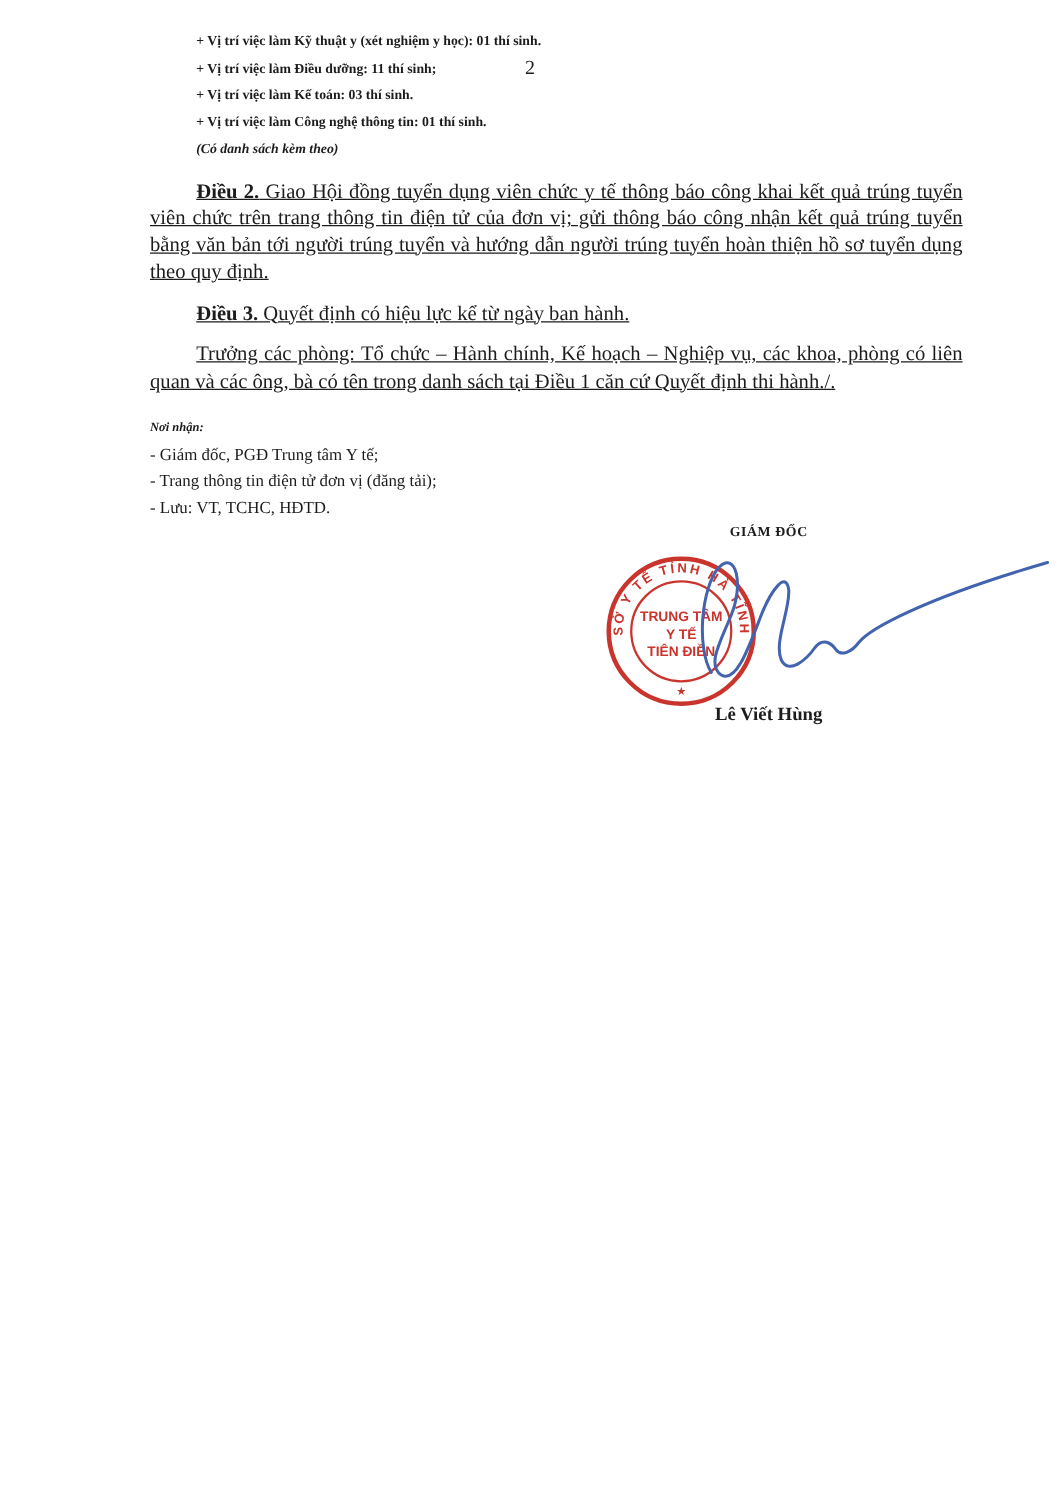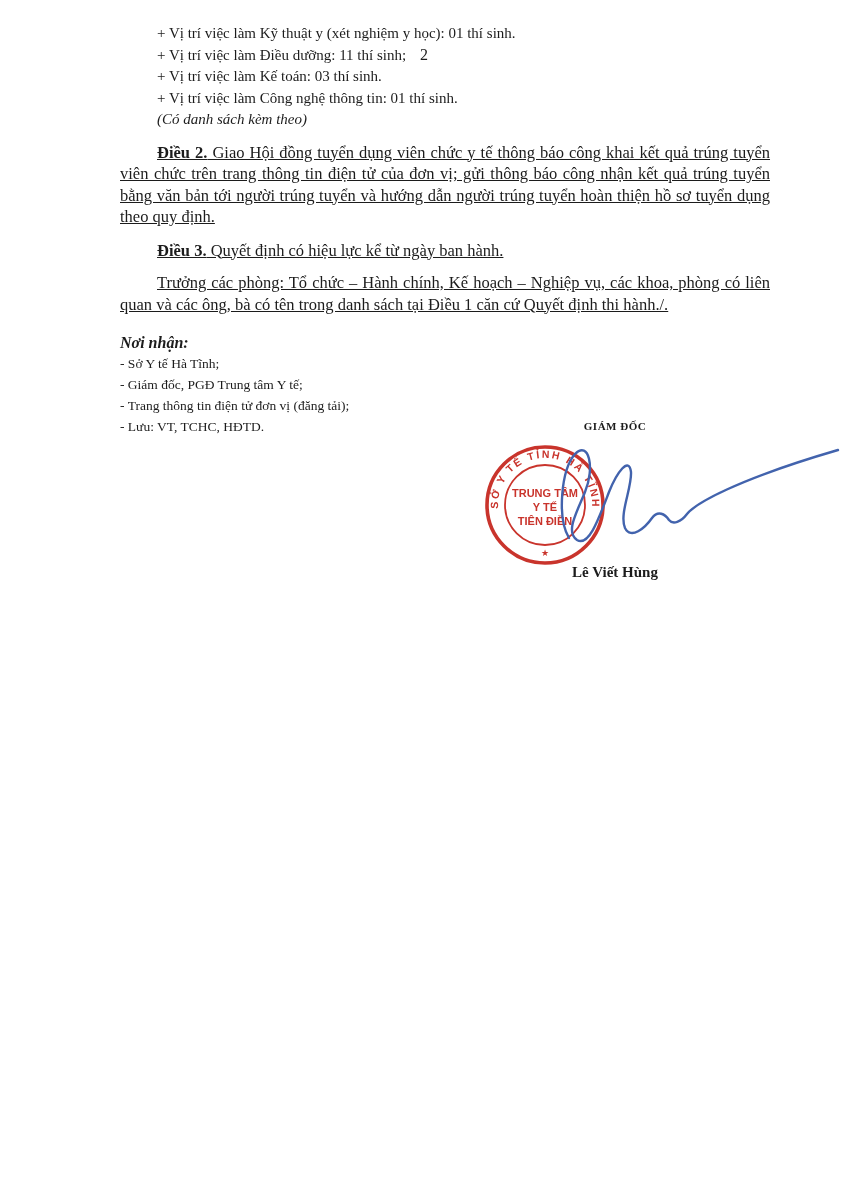--- a/index.html
+++ b/index.html
@@ -15,41 +15,41 @@
   .content {
     position:absolute; left:120px; top:0; width:650px;
   }
   .page-number {
     margin-top:46px;
     text-align:center;
     font-size:16px;
   }
   .sub-list {
     margin-top:23px; margin-left:37px;
-    font-size:15px; line-height:21.5px;
+    font-size:11px; line-height:21.5px;font-weight:bold;
   }
   .sub-list .note { font-style:italic; }
   p.article {
     margin:11px 0 0 0;
     text-indent:37px;
     font-size:16.5px; line-height:21.5px;
     text-align:justify;
     text-decoration:underline;
   }
   p.article.single { text-align:left; }
   p.article .lead { font-weight:bold; }
   p.article3 { margin-top:12px; }
   p.closing { }
   .recipients {
     margin-top:17px;
     font-size:13.5px; line-height:21px;
   }
   .recipients .label {
     font-weight:bold; font-style:italic;
-    font-size:16px; line-height:21px;
+    font-size:10px; line-height:21px;
   }
   .sig-block {
     position:absolute; left:440px; top:420px; width:350px; height:180px;
     text-align:center;
   }
   .sig-title {
     font-size:11px; font-weight:bold;
     letter-spacing:0.5px;
   }
   .sig-name {
@@ -90,21 +90,20 @@
     </div>
 
     <p class="article"><span class="lead">Điều 2.</span><span> Giao Hội đồng tuyển dụng viên chức y tế thông báo công khai kết quả trúng tuyển viên chức trên trang thông tin điện tử của đơn vị; gửi thông báo công nhận kết quả trúng tuyển bằng văn bản tới người trúng tuyển và hướng dẫn người trúng tuyển hoàn thiện hồ sơ tuyển dụng theo quy định.</span></p>
 
     <p class="article article3 single"><span class="lead">Điều 3.</span><span> Quyết định có hiệu lực kể từ ngày ban hành.</span></p>
 
     <p class="article closing">Trưởng các phòng: Tổ chức – Hành chính, Kế hoạch – Nghiệp vụ, các khoa, phòng có liên quan và các ông, bà có tên trong danh sách tại Điều 1 căn cứ Quyết định thi hành./.</p>
 
     <div class="recipients">
       <div class="label">Nơi nhận:</div>
-      <div>- Sở Y tế Hà Tĩnh;</div>
       <div>- Giám đốc, PGĐ Trung tâm Y tế;</div>
       <div>- Trang thông tin điện tử đơn vị (đăng tải);</div>
       <div>- Lưu: VT, TCHC, HĐTD.</div>
     </div>
 
   </div>
 
   <div class="sig-block">
     <div class="sig-title">GIÁM ĐỐC</div>
 

